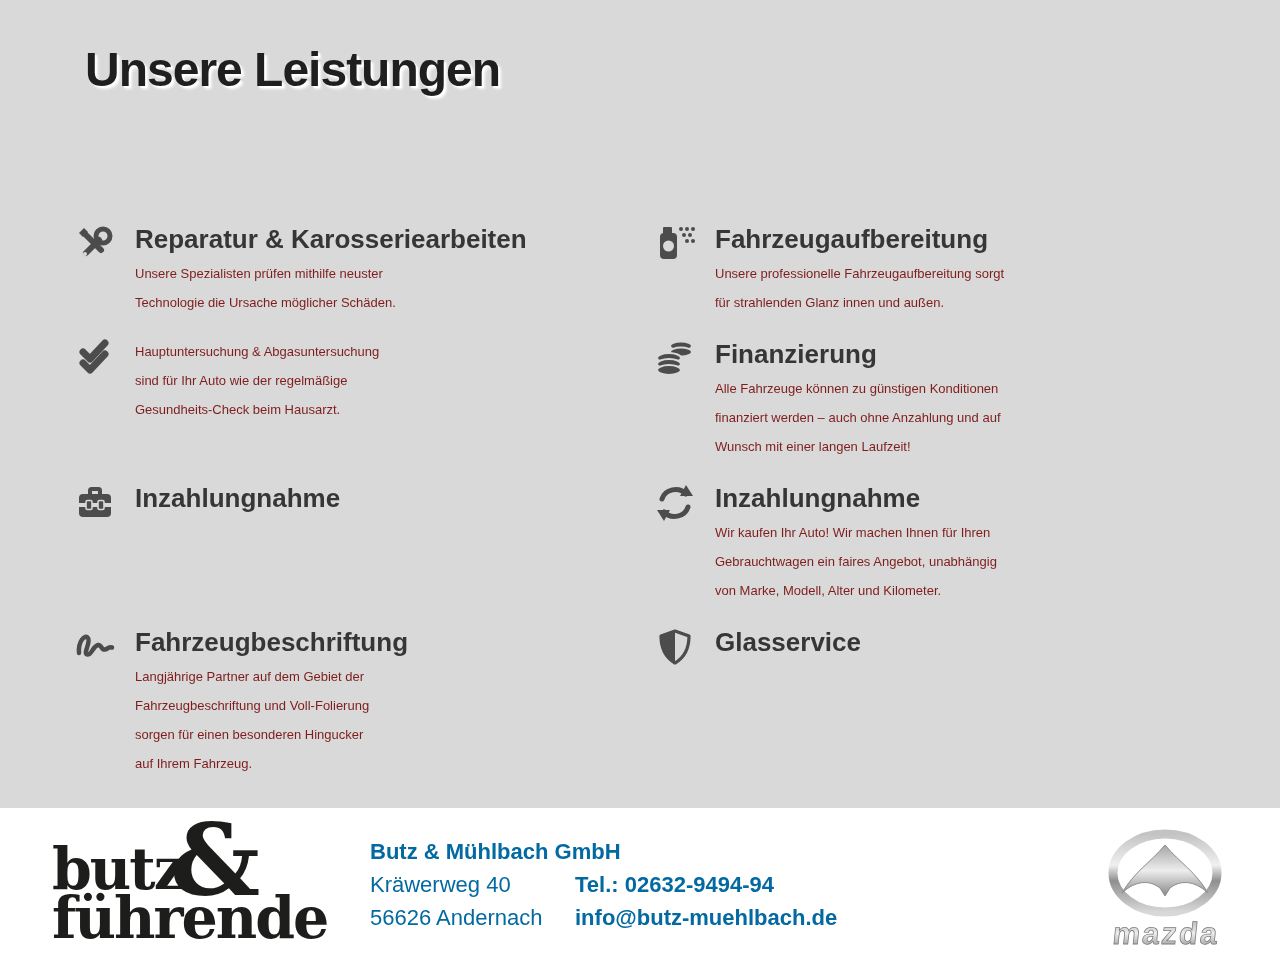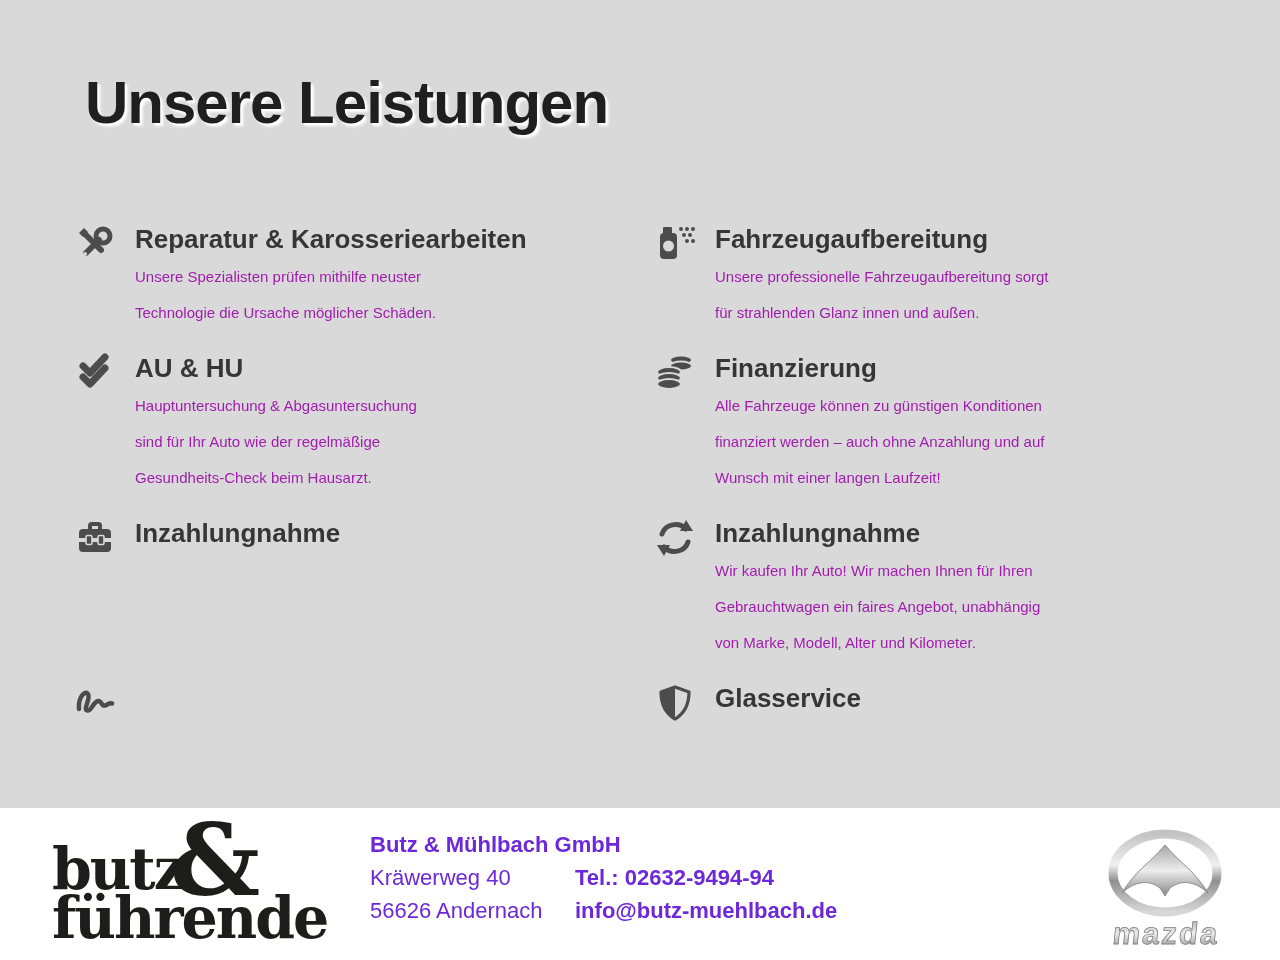--- a/index.html
+++ b/index.html
@@ -11,26 +11,25 @@
     width: 1280px;
     height: 960px;
     background: #d9d9d9;
     overflow: hidden;
   }
 
   .page-title {
     position: absolute;
     left: 85px;
     top: 42px;
-    font-size: 60px;
+    font-size: 48px;
     font-weight: 700;
     letter-spacing: -1px;
     color: #1f1f1f;
     text-shadow: 3px 3px 3px rgba(255,255,255,0.95), 2px 2px 0 rgba(255,255,255,0.7);
-    margin-top: 26px;
   }
 
   .services-grid {
     position: absolute;
     left: 75px;
     top: 214px;
     display: grid;
     grid-template-columns: 580px 540px;
     margin-top: 8px;
   }
@@ -49,23 +48,23 @@
 
   .svc-title {
     font-size: 26px;
     font-weight: 700;
     color: #363636;
     line-height: 34px;
     margin-bottom: 3px;
   }
 
   .svc-desc {
-    font-size: 15px;
-    line-height: 36px;
-    color: #a21caf;
+    font-size: 13px;
+    line-height: 29px;
+    color: #7f1d1d;
     white-space: pre-line;
   }
 
   .footer {
     position: absolute;
     left: 0; right: 0; bottom: 0;
     height: 152px;
     background: #ffffff;
     display: flex;
     align-items: flex-start;
@@ -89,26 +88,26 @@
     position: absolute; left: 118px; top: -16px;
     font-size: 100px; line-height: 1;
   }
   .brand-logo .l2 {
     position: absolute; left: 0; top: 63px;
     font-size: 57px; line-height: 1;
   }
 
   .contact {
     margin-left: 50px;
-    margin-top: 6px;
+    margin-top: 13px;
     display: grid;
     grid-template-columns: 205px auto;
     row-gap: 7px;
     font-size: 22px;
-    color: #6d28d9;
+    color: #0369a1;
   }
   .contact .company { grid-column: 1 / span 2; font-weight: 700; }
   .contact .bold { font-weight: 700; }
 
   .mazda-logo {
     margin-left: auto;
     margin-right: 24px;
     margin-top: 2px;
   }
 </style>
@@ -164,21 +163,20 @@
     </div>
 
     <div class="svc-item">
       <span class="svc-icon">
         <svg width="40" height="40" viewBox="0 0 40 40">
           <path d="M8 13 L15 20 L30 4" fill="none" stroke="#4c4c4c" stroke-width="7" stroke-linecap="round" stroke-linejoin="round"></path>
           <path d="M8 24 L15 31 L30 15" fill="none" stroke="#4c4c4c" stroke-width="7" stroke-linecap="round" stroke-linejoin="round"></path>
         </svg>
       </span>
       <div>
-        <div class="svc-title">AU &amp; HU</div>
         <div class="svc-desc">Hauptuntersuchung &amp; Abgasuntersuchung
 sind für Ihr Auto wie der regelmäßige
 Gesundheits-Check beim Hausarzt.</div>
       </div>
     </div>
 
     <div class="svc-item">
       <span class="svc-icon">
         <svg width="40" height="40" viewBox="0 0 40 40">
           <g fill="#4c4c4c" stroke="#d9d9d9" stroke-width="2">
@@ -230,20 +228,27 @@
 von Marke, Modell, Alter und Kilometer.</div>
       </div>
     </div>
 
     <div class="svc-item">
       <span class="svc-icon">
         <svg width="40" height="40" viewBox="0 0 40 40">
           <path d="M4 26 C 3 14 10 7 13 11 C 16 15 8 26 12 27.5 C 16 29 18 19 23 18 C 27 17.5 26 23.5 30 22.5 C 33 21.8 34 19.5 37 20.5" fill="none" stroke="#4c4c4c" stroke-width="4.5" stroke-linecap="round" stroke-linejoin="round"></path>
         </svg>
       </span>
+      <div>
+        <div class="svc-title">Fahrzeugbeschriftung</div>
+        <div class="svc-desc">Langjährige Partner auf dem Gebiet der
+Fahrzeugbeschriftung und Voll-Folierung
+sorgen für einen besonderen Hingucker
+auf Ihrem Fahrzeug.</div>
+      </div>
     </div>
 
     <div class="svc-item">
       <span class="svc-icon">
         <svg width="40" height="40" viewBox="0 0 40 40">
           <path d="M20 4 L34 9 C34 21.5 29.5 30.5 20 36 C10.5 30.5 6 21.5 6 9 Z" fill="none" stroke="#4c4c4c" stroke-width="3.2" stroke-linejoin="round"></path>
           <path d="M20 4 L6 9 C6 21.5 10.5 30.5 20 36 Z" fill="#4c4c4c"></path>
         </svg>
       </span>
       <div>

